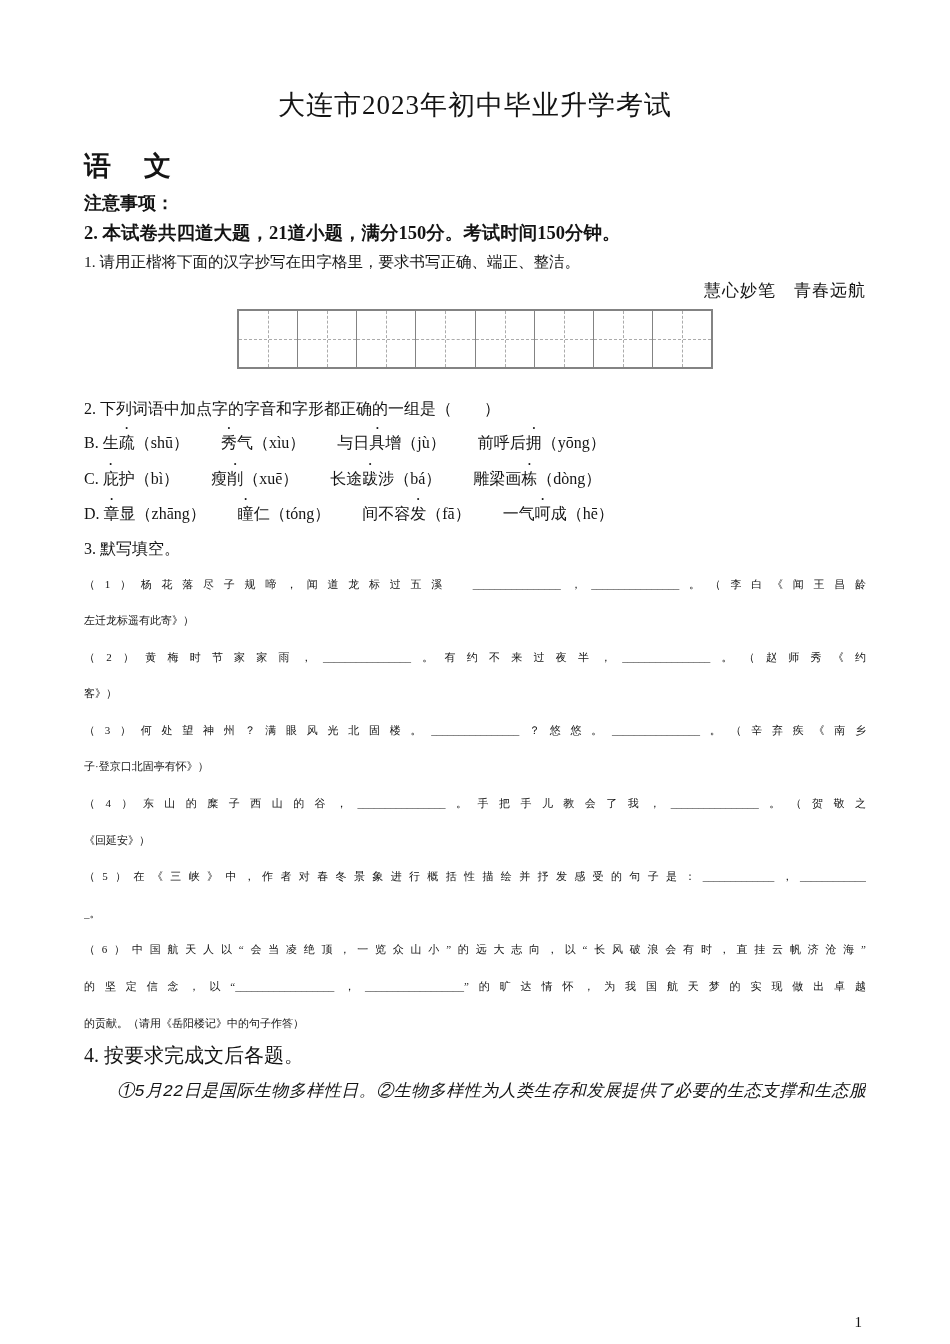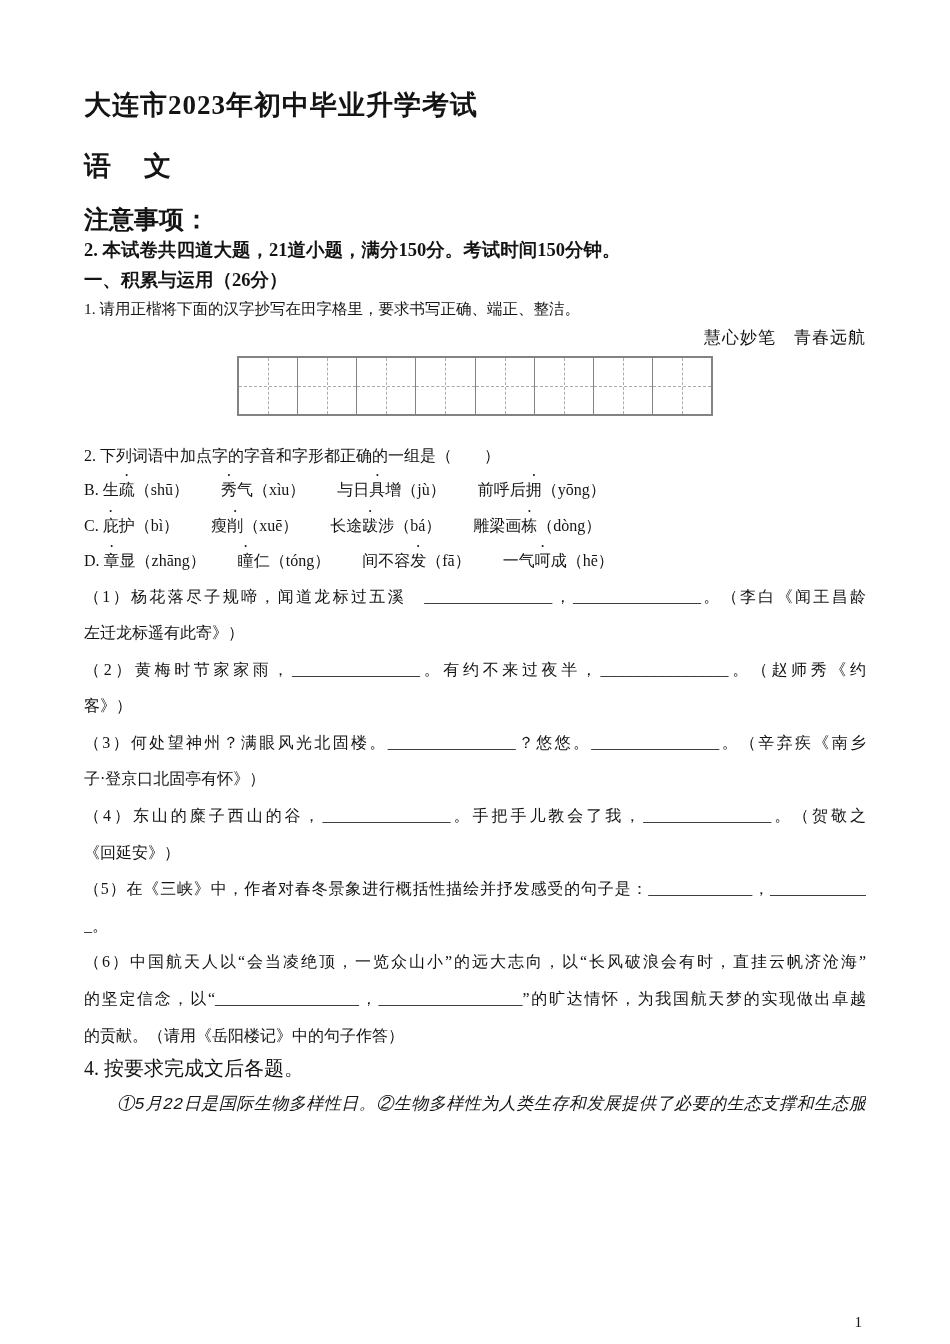--- a/index.html
+++ b/index.html
@@ -6,23 +6,23 @@
   .page{
     position:relative;
     width:950px;height:1344px;
     background:#ffffff;
     color:#141414;
     font-family:"Liberation Serif","DejaVu Serif",serif;
     padding:88px 84px 0 84px;
     box-sizing:border-box;
     overflow:hidden;
   }
-  .title{margin:0;text-align:left;font-size:27px;line-height:34px;font-weight:700;letter-spacing:1px;}
+  .title{margin:0;text-align:center;font-size:27px;line-height:34px;font-weight:400;letter-spacing:1px;}
   .subject{margin:26px 0 0 0;text-align:left;font-size:27px;line-height:36px;font-weight:700;letter-spacing:3px;}
-  .notice-head{margin-top:21px;font-size:25px;line-height:30px;font-weight:700;}
+  .notice-head{margin-top:4px;font-size:18px;line-height:30px;font-weight:700;}
   .notice-item{font-size:18.5px;line-height:30px;font-weight:700;}
   .section-head{font-size:18.5px;line-height:30px;font-weight:700;}
   .stem{font-size:15.5px;line-height:28px;}
   .copy-text{text-align:right;font-size:17px;line-height:30px;letter-spacing:1px;}
   .grid{
     margin:3px auto 0 auto;
     width:472px;height:56px;
     border:2px solid #838383;
     display:flex;
   }
@@ -32,21 +32,21 @@
   .cell::after{content:"";position:absolute;top:50%;left:0;right:0;border-top:1px dashed #ababab;}
   .q2stem{margin-top:24px;font-size:16px;line-height:32px;}
   .opt{font-size:16px;line-height:35.5px;height:35.5px;white-space:nowrap;overflow:hidden;}
   .dot{position:relative;}
   .dot::after{
     content:"\2022";
     position:absolute;left:50%;top:-9px;transform:translateX(-50%);
     font-size:8px;line-height:8px;color:#141414;
   }
   .q3stem{font-size:16px;line-height:34px;}
-  .line{font-size:16px;line-height:36.6px;height:36.6px;overflow:hidden;}
+  .line{font-size:11px;line-height:36.6px;height:36.6px;overflow:hidden;}
   .jfull{text-align:justify;text-align-last:justify;}
   .q4stem{font-size:20px;line-height:28px;}
   .passage{
     margin-top:8px;
     font-size:17px;line-height:30px;height:30px;overflow:hidden;
     font-style:italic;
     text-indent:33px;
     text-align:justify;text-align-last:justify;font-family:Liberation Mono, monospace;
   }
   .pagenum{position:absolute;top:1312px;right:88px;font-size:15px;line-height:20px;}
@@ -55,40 +55,40 @@
 <body>
 
 <div class="page">
 
   <h1 class="title">大连市2023年初中毕业升学考试</h1>
   <h2 class="subject">语　文</h2>
 
   <div class="notice-head">注意事项：</div>
   <div class="notice-item">2. 本试卷共四道大题，21道小题，满分150分。考试时间150分钟。</div>
 
-  <div class="section-head">一、积累与运用（26分）</div>
 
   <div class="stem">1. 请用正楷将下面的汉字抄写在田字格里，要求书写正确、端正、整洁。</div>
   <div class="copy-text">慧心妙笔　青春远航</div>
   <div class="grid">
       <div class="cell"></div>
       <div class="cell"></div>
       <div class="cell"></div>
       <div class="cell"></div>
       <div class="cell"></div>
       <div class="cell"></div>
       <div class="cell"></div>
       <div class="cell"></div>
     </div>
 
   <div class="q2stem">2. 下列词语中加点字的字音和字形都正确的一组是（　　）</div>
   <div class="opt"><span>B. 生</span><span class="dot">疏</span><span>（shū）　　</span><span class="dot">秀</span><span>气（xìu）　　与日</span><span class="dot">具</span><span>增（jù）　　前呼后</span><span class="dot">拥</span><span>（yōng）</span></div>
   <div class="opt"><span>C. </span><span class="dot">庇</span><span>护（bì）　　瘦</span><span class="dot">削</span><span>（xuē）　　长途</span><span class="dot">跋</span><span>涉（bá）　　雕梁画</span><span class="dot">栋</span><span>（dòng）</span></div>
   <div class="opt"><span>D. </span><span class="dot">章</span><span>显（zhāng）　　</span><span class="dot">瞳</span><span>仁（tóng）　　间不容</span><span class="dot">发</span><span>（fā）　　一气</span><span class="dot">呵</span><span>成（hē）</span></div>
 
+  <div class="q3stem">3. 默写填空。</div>
   <div class="line jfull">（1）杨花落尽子规啼，闻道龙标过五溪　________________，________________。（李白《闻王昌龄</div>
   <div class="line">左迁龙标遥有此寄》）</div>
   <div class="line jfull">（2）黄梅时节家家雨，________________。有约不来过夜半，________________。（赵师秀《约</div>
   <div class="line">客》）</div>
   <div class="line jfull">（3）何处望神州？满眼风光北固楼。________________？悠悠。________________。（辛弃疾《南乡</div>
   <div class="line">子·登京口北固亭有怀》）</div>
   <div class="line jfull">（4）东山的糜子西山的谷，________________。手把手儿教会了我，________________。（贺敬之</div>
   <div class="line">《回延安》）</div>
   <div class="line jfull">（5）在《三峡》中，作者对春冬景象进行概括性描绘并抒发感受的句子是：_____________，____________</div>
   <div class="line">_。</div>

